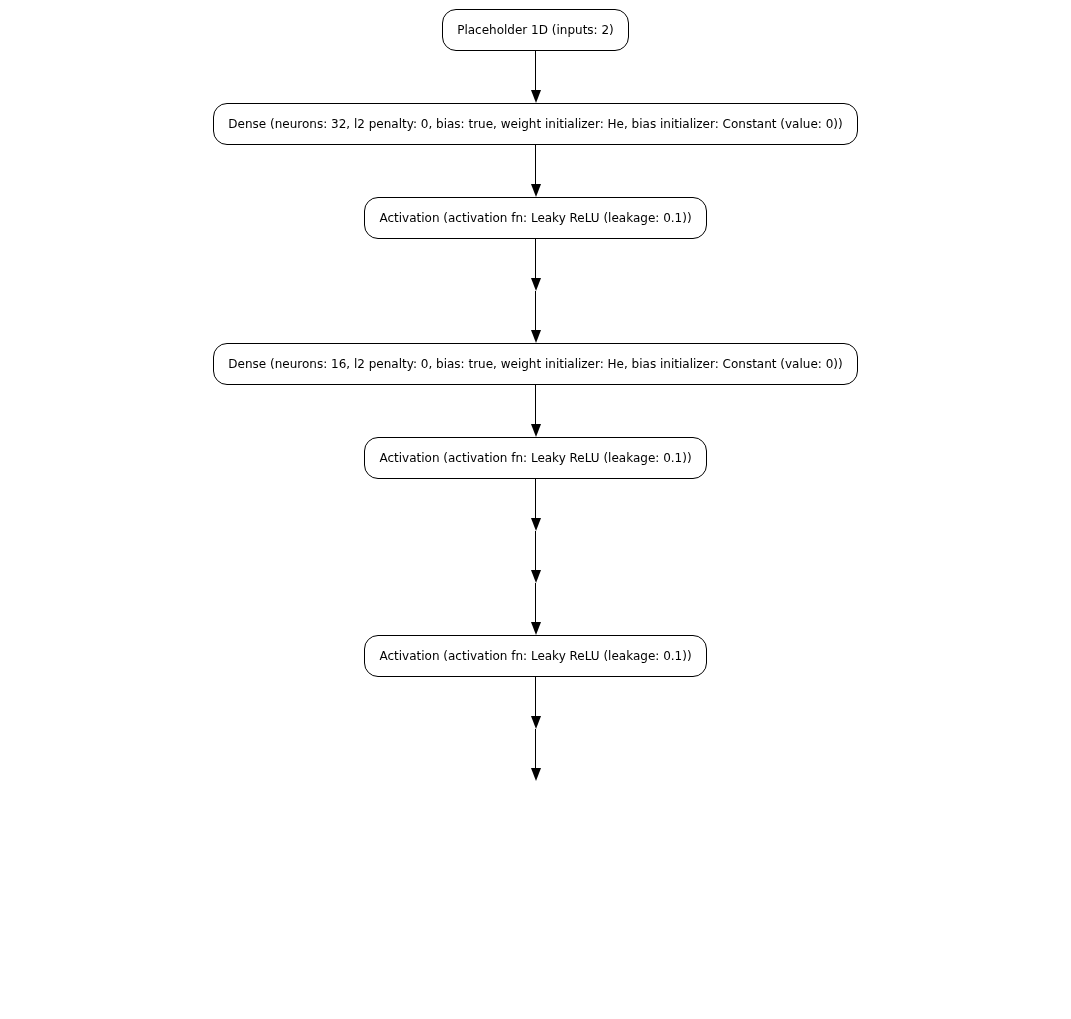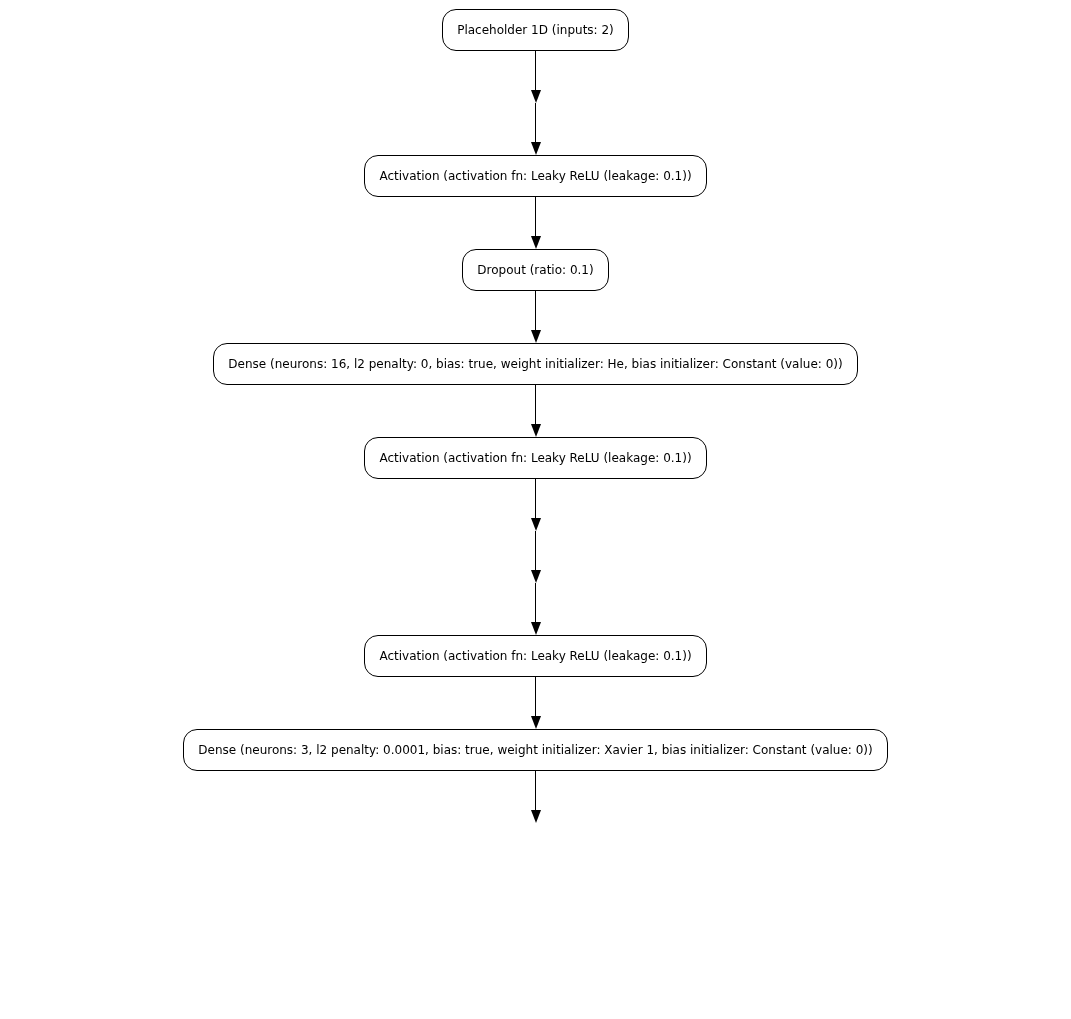--- a/index.html
+++ b/index.html
@@ -60,34 +60,34 @@
 
 <div class="canvas">
 
   <div class="node">Placeholder 1D (inputs: 2)</div>
 
   <div class="connector">
     <div class="line"></div>
     <div class="arrowhead"></div>
   </div>
 
+  <div class="node">Dense (neurons: 32, l2 penalty: 0, bias: true, weight initializer: He, bias initializer: Constant (value: 0))</div>
 
   <div class="connector">
     <div class="line"></div>
     <div class="arrowhead"></div>
   </div>
 
   <div class="node">Activation (activation fn: Leaky ReLU (leakage: 0.1))</div>
 
   <div class="connector">
     <div class="line"></div>
     <div class="arrowhead"></div>
   </div>
 
-  <div class="node">Dropout (ratio: 0.1)</div>
 
   <div class="connector">
     <div class="line"></div>
     <div class="arrowhead"></div>
   </div>
 
   <div class="node">Dense (neurons: 16, l2 penalty: 0, bias: true, weight initializer: He, bias initializer: Constant (value: 0))</div>
 
   <div class="connector">
     <div class="line"></div>
@@ -113,21 +113,20 @@
     <div class="arrowhead"></div>
   </div>
 
   <div class="node">Activation (activation fn: Leaky ReLU (leakage: 0.1))</div>
 
   <div class="connector">
     <div class="line"></div>
     <div class="arrowhead"></div>
   </div>
 
-  <div class="node">Dense (neurons: 3, l2 penalty: 0.0001, bias: true, weight initializer: Xavier 1, bias initializer: Constant (value: 0))</div>
 
   <div class="connector">
     <div class="line"></div>
     <div class="arrowhead"></div>
   </div>
 
 
 </div>
 
 </body></html>

